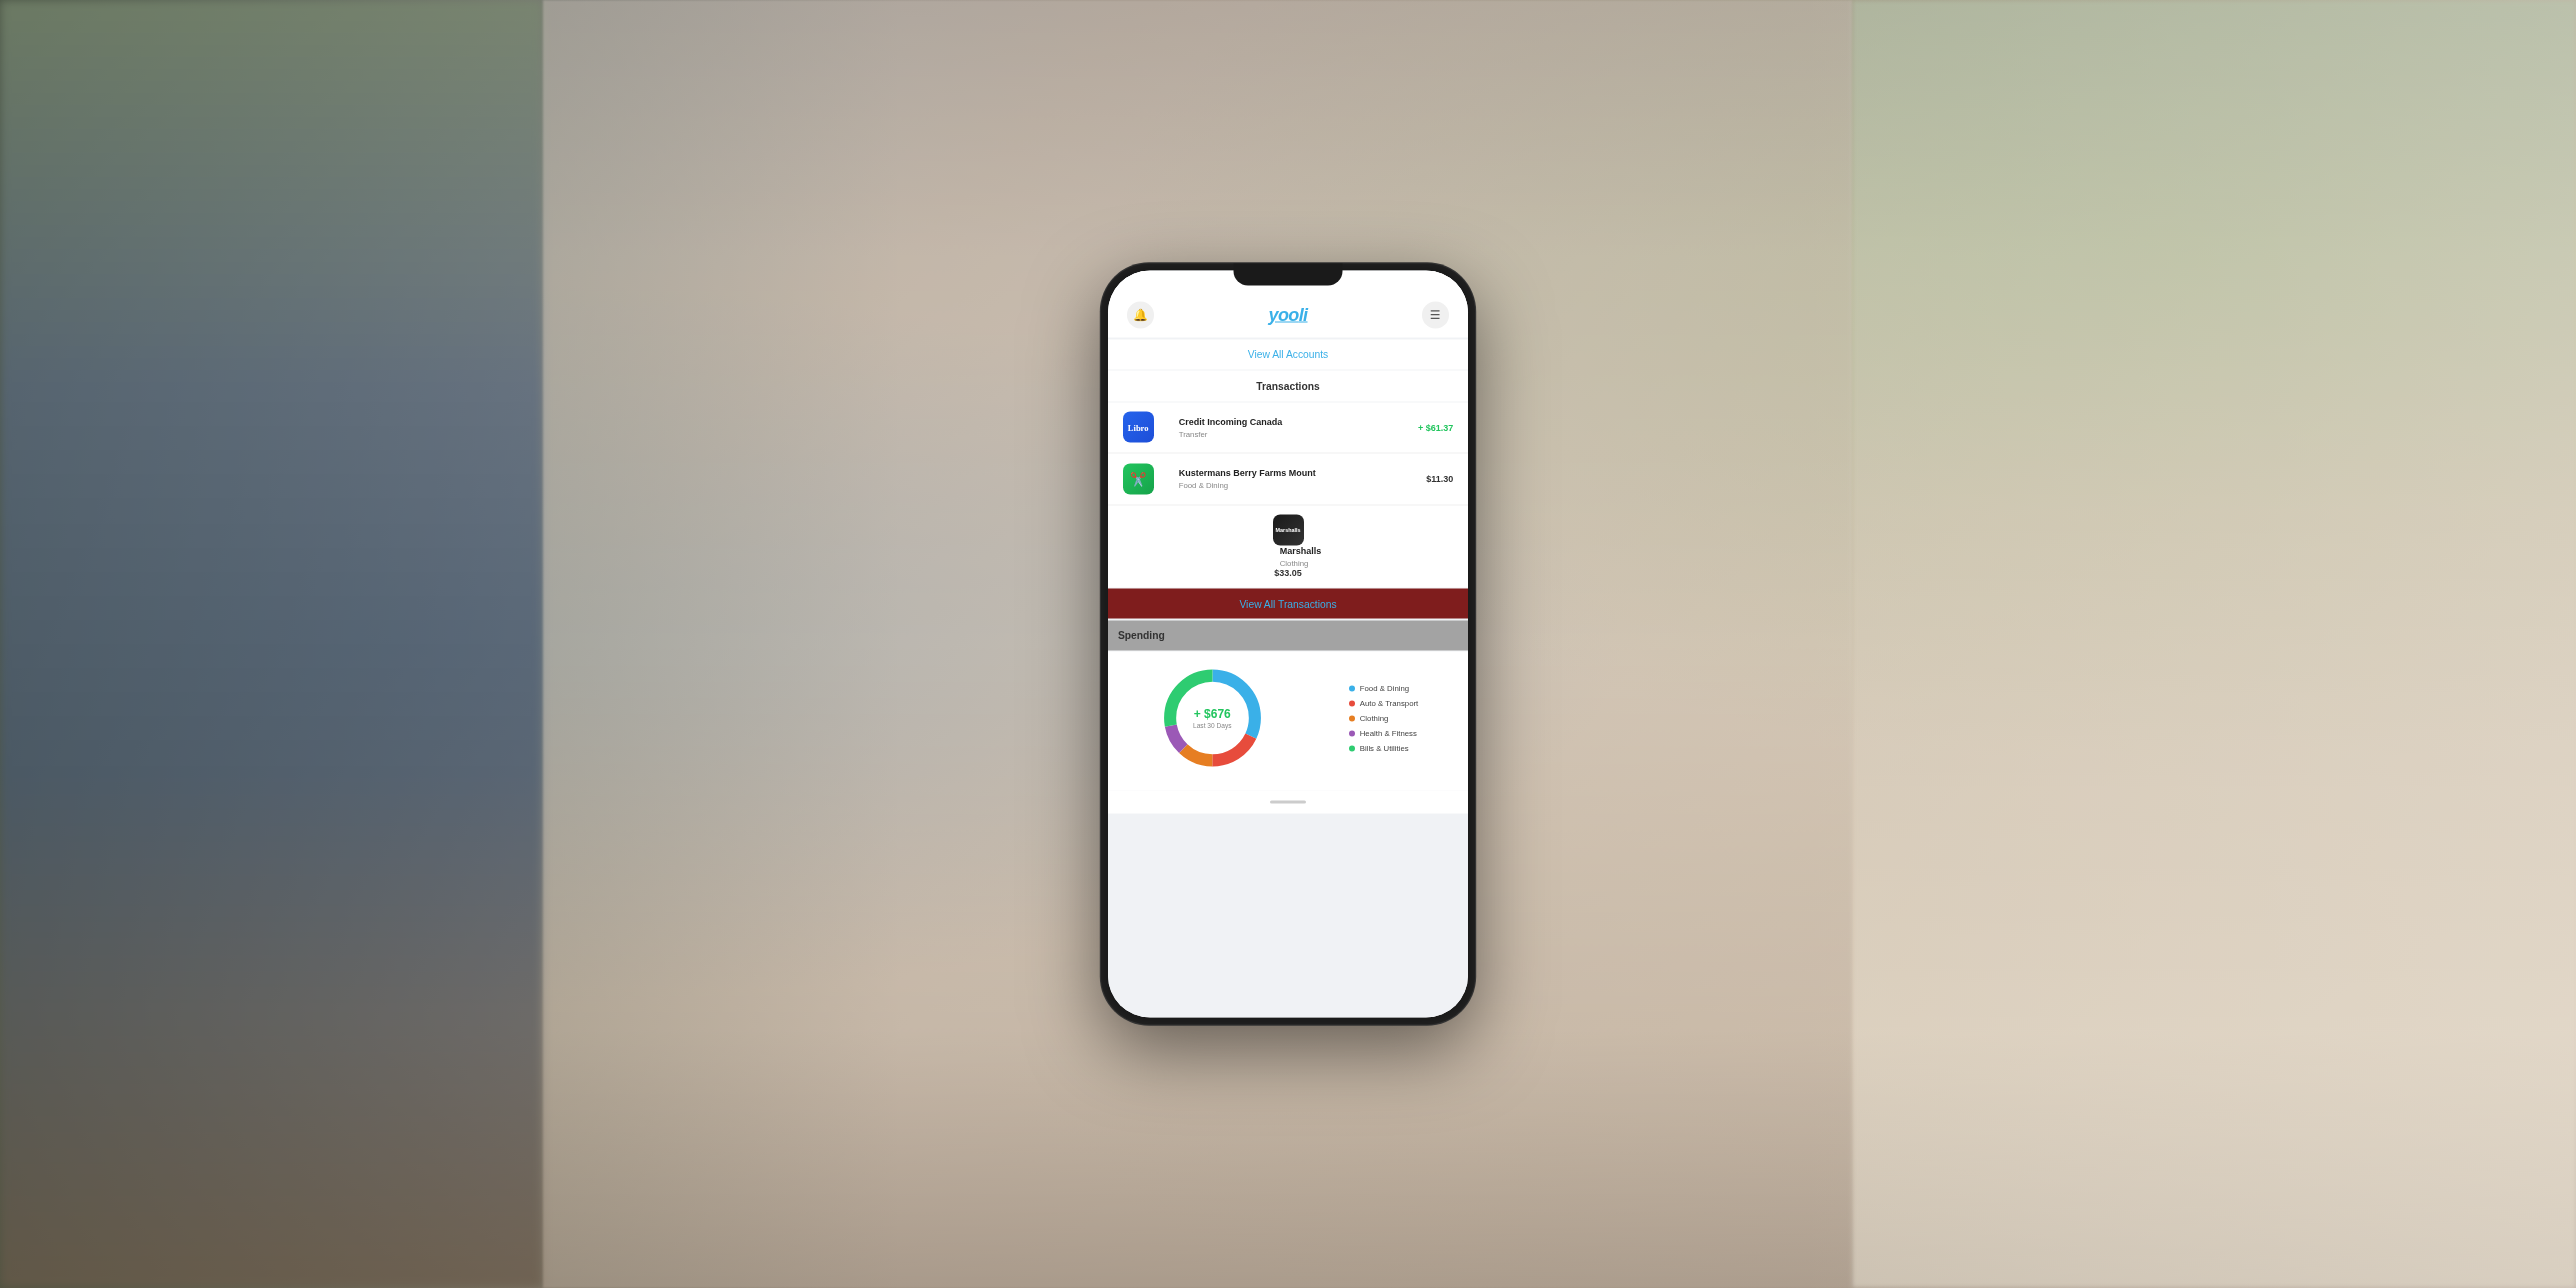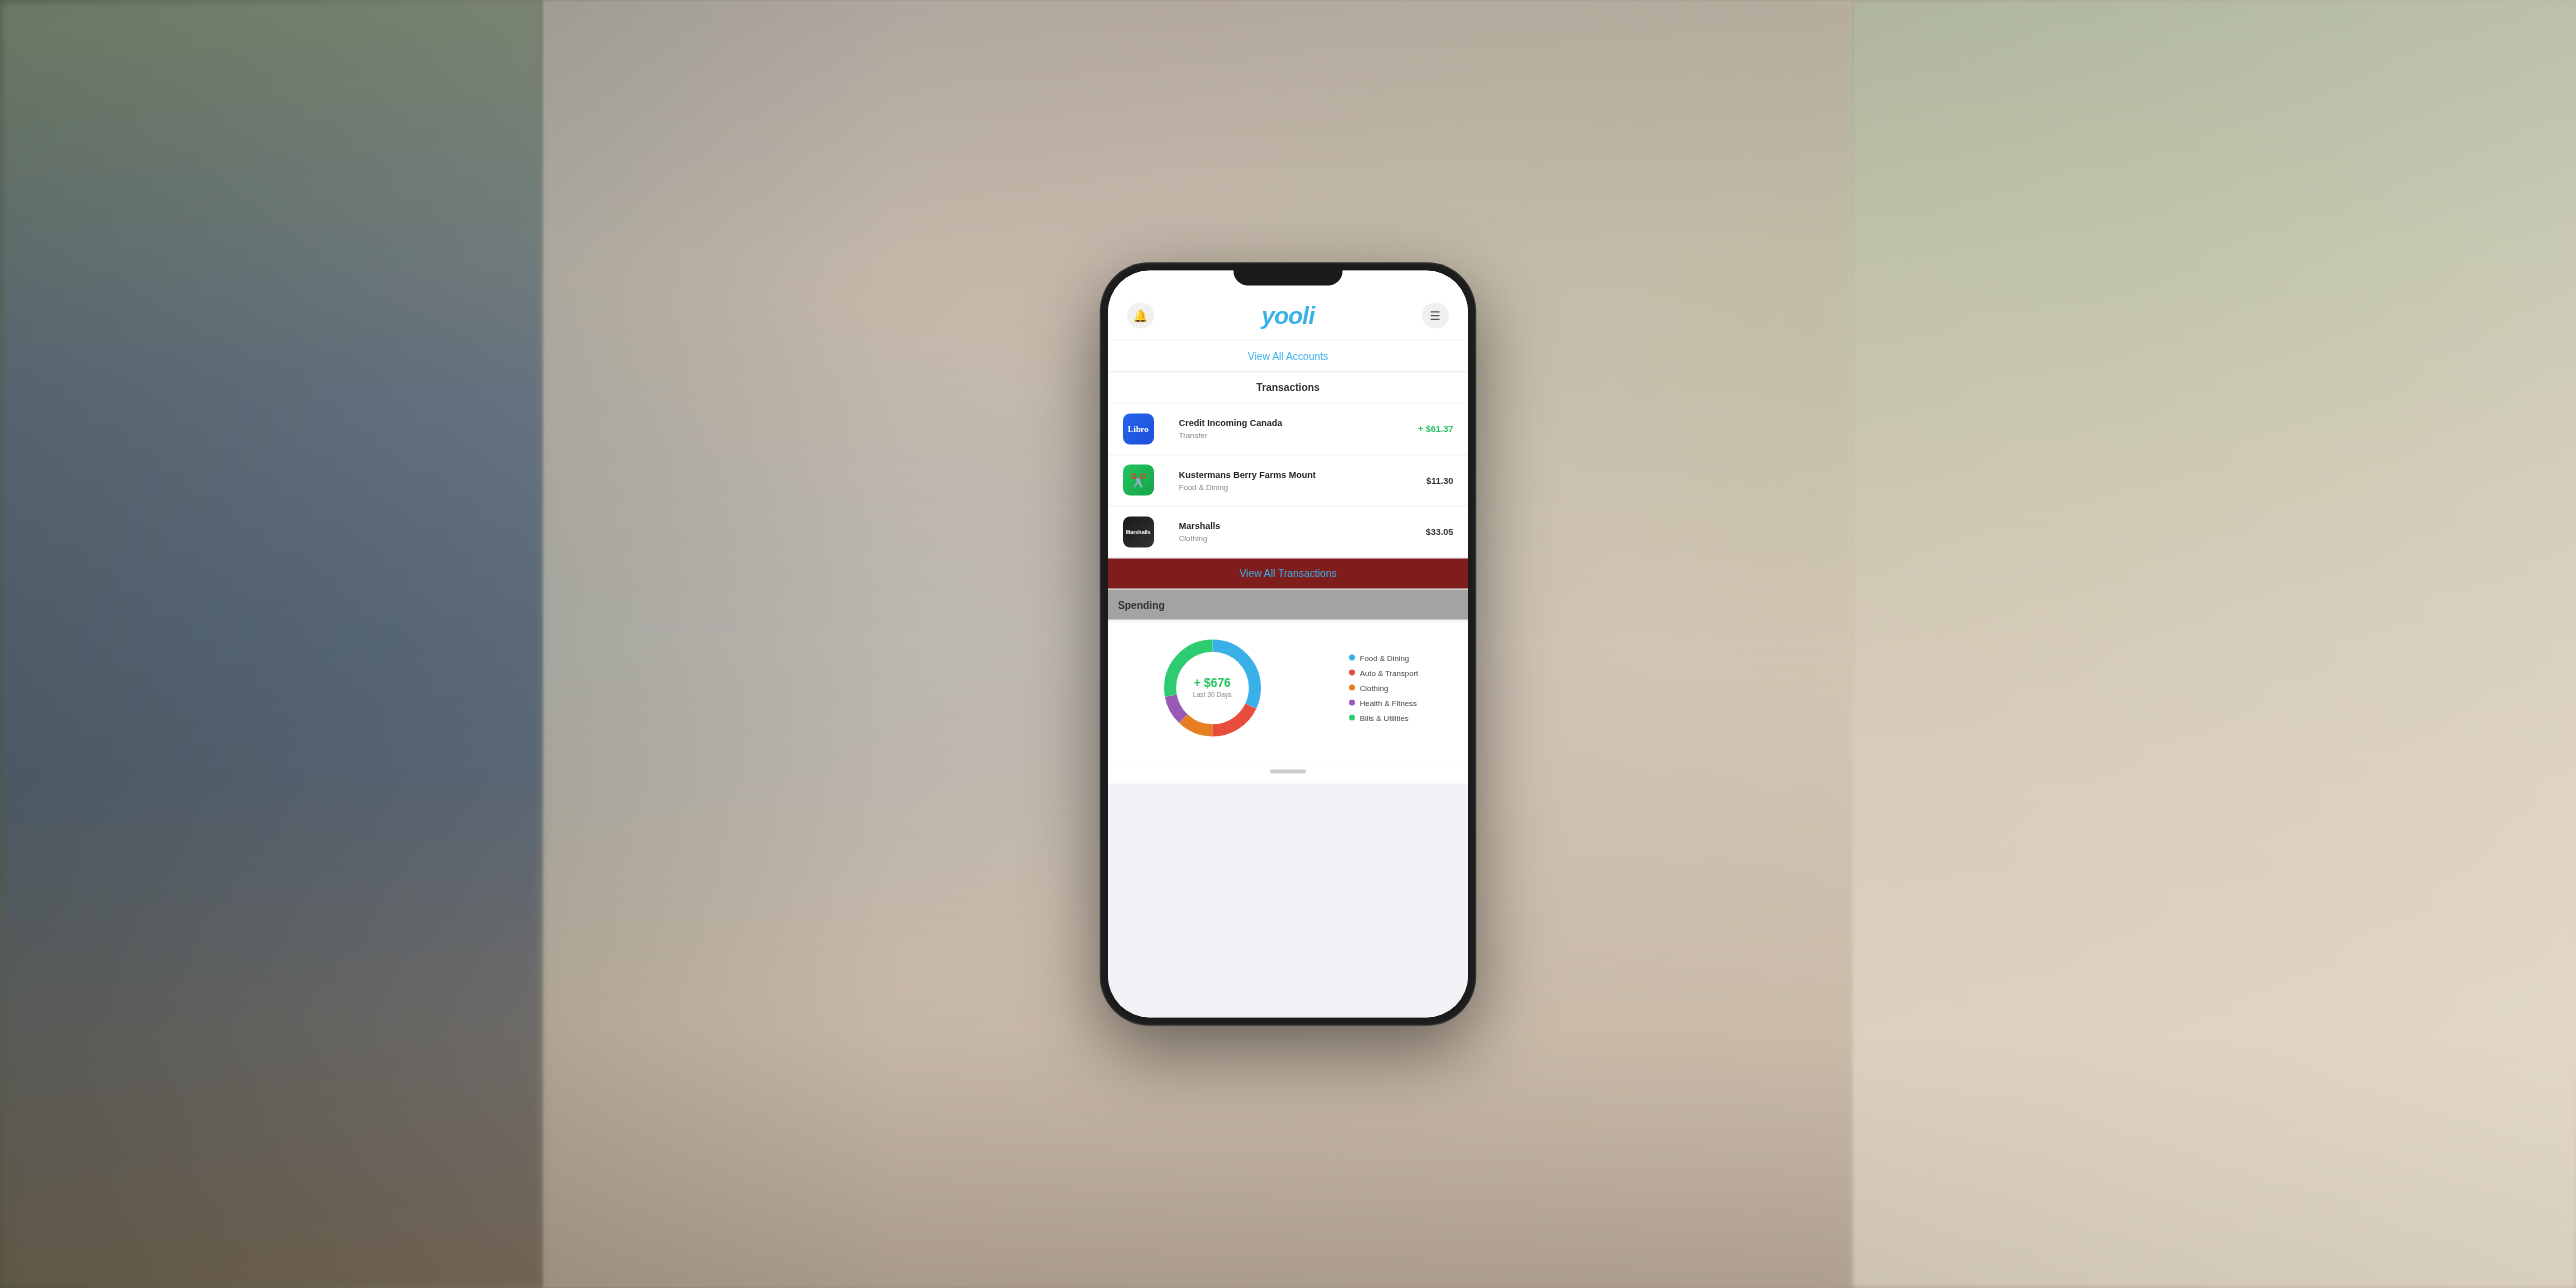--- a/index.html
+++ b/index.html
@@ -121,24 +121,25 @@
     .header-icon {
       width: 26.6px; height: 26.6px;
       background: #f0f0f0;
       border-radius: 50%;
       display: flex; align-items: center; justify-content: center;
       font-size: 12px;
       color: #555;
     }
 
     .logo {
-      font-size: 24px;
+      font-size: 18px;
       font-weight: 700;
       color: #3ab0e8;
       letter-spacing: -0.6px;
+      text-decoration: underline;
     }
 
     .logo span {
       color: #3ab0e8;
     }
 
     
     .card-section {
       background: white;
       margin-top: 1.2px;
@@ -260,20 +261,21 @@
 
     .transaction-item {
       display: flex;
       align-items: center;
       padding: 9.7px 14.5px;
       border-bottom: 0.6px solid #f0f0f0;
     }
 
     .transaction-item:last-child {
       border-bottom: none;
+      flex-direction: column;
     }
 
     .trans-icon {
       width: 31px; height: 31px;
       border-radius: 7.2px;
       display: flex; align-items: center; justify-content: center;
       font-size: 6.6px;
       font-weight: bold;
       color: white;
       flex-shrink: 0;

